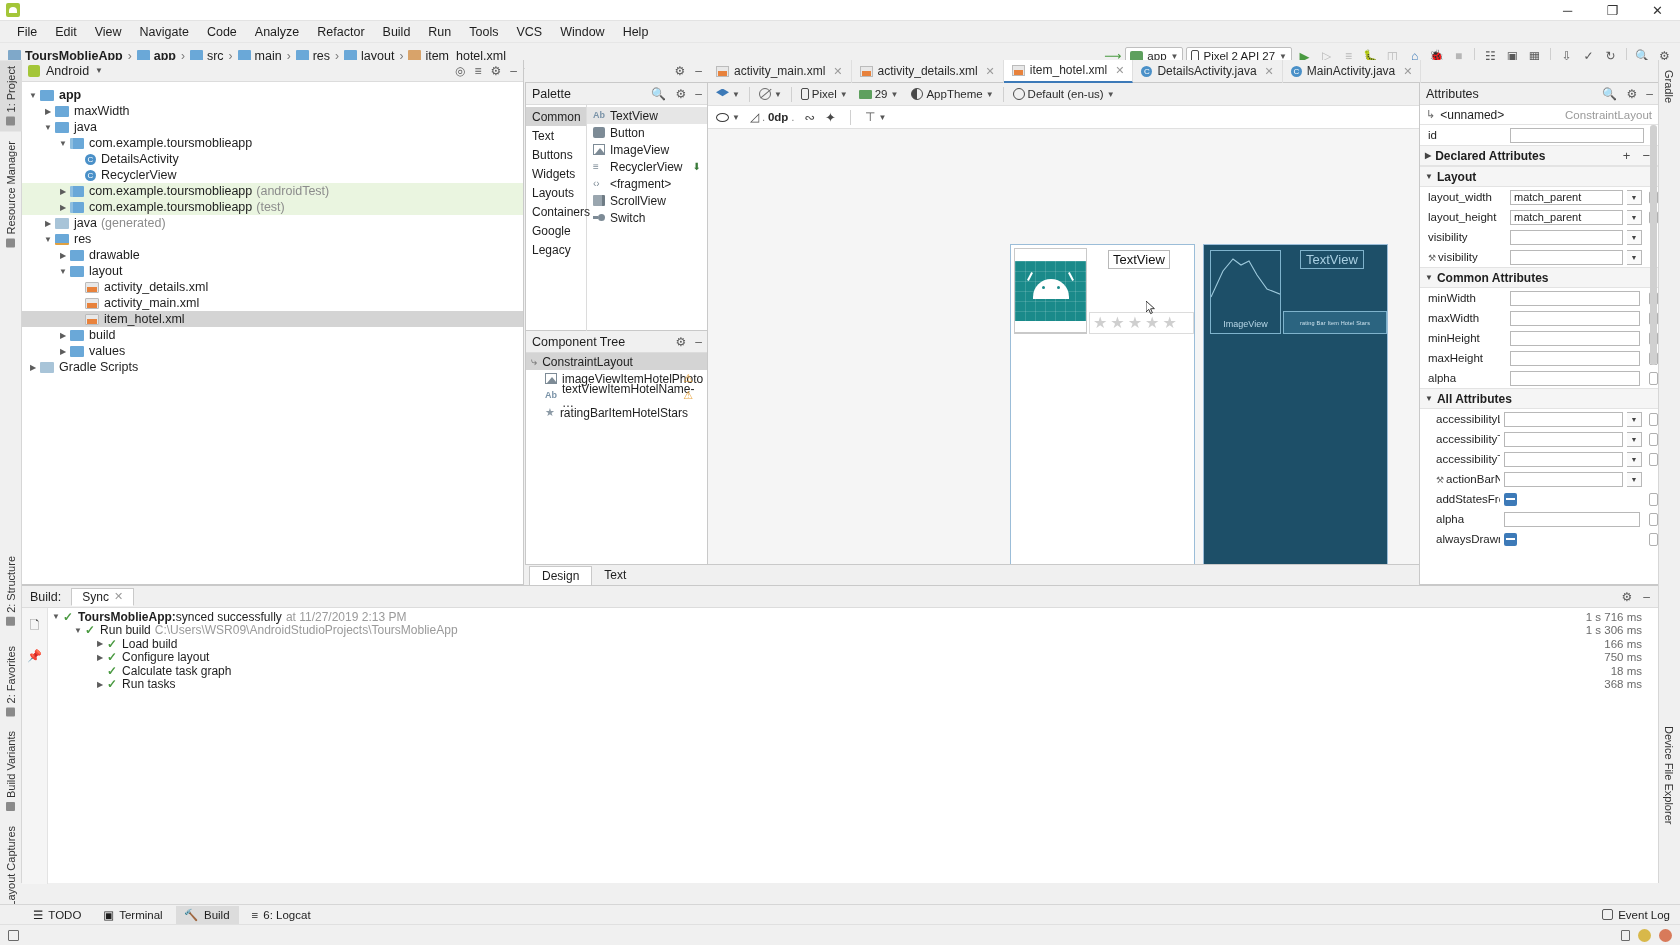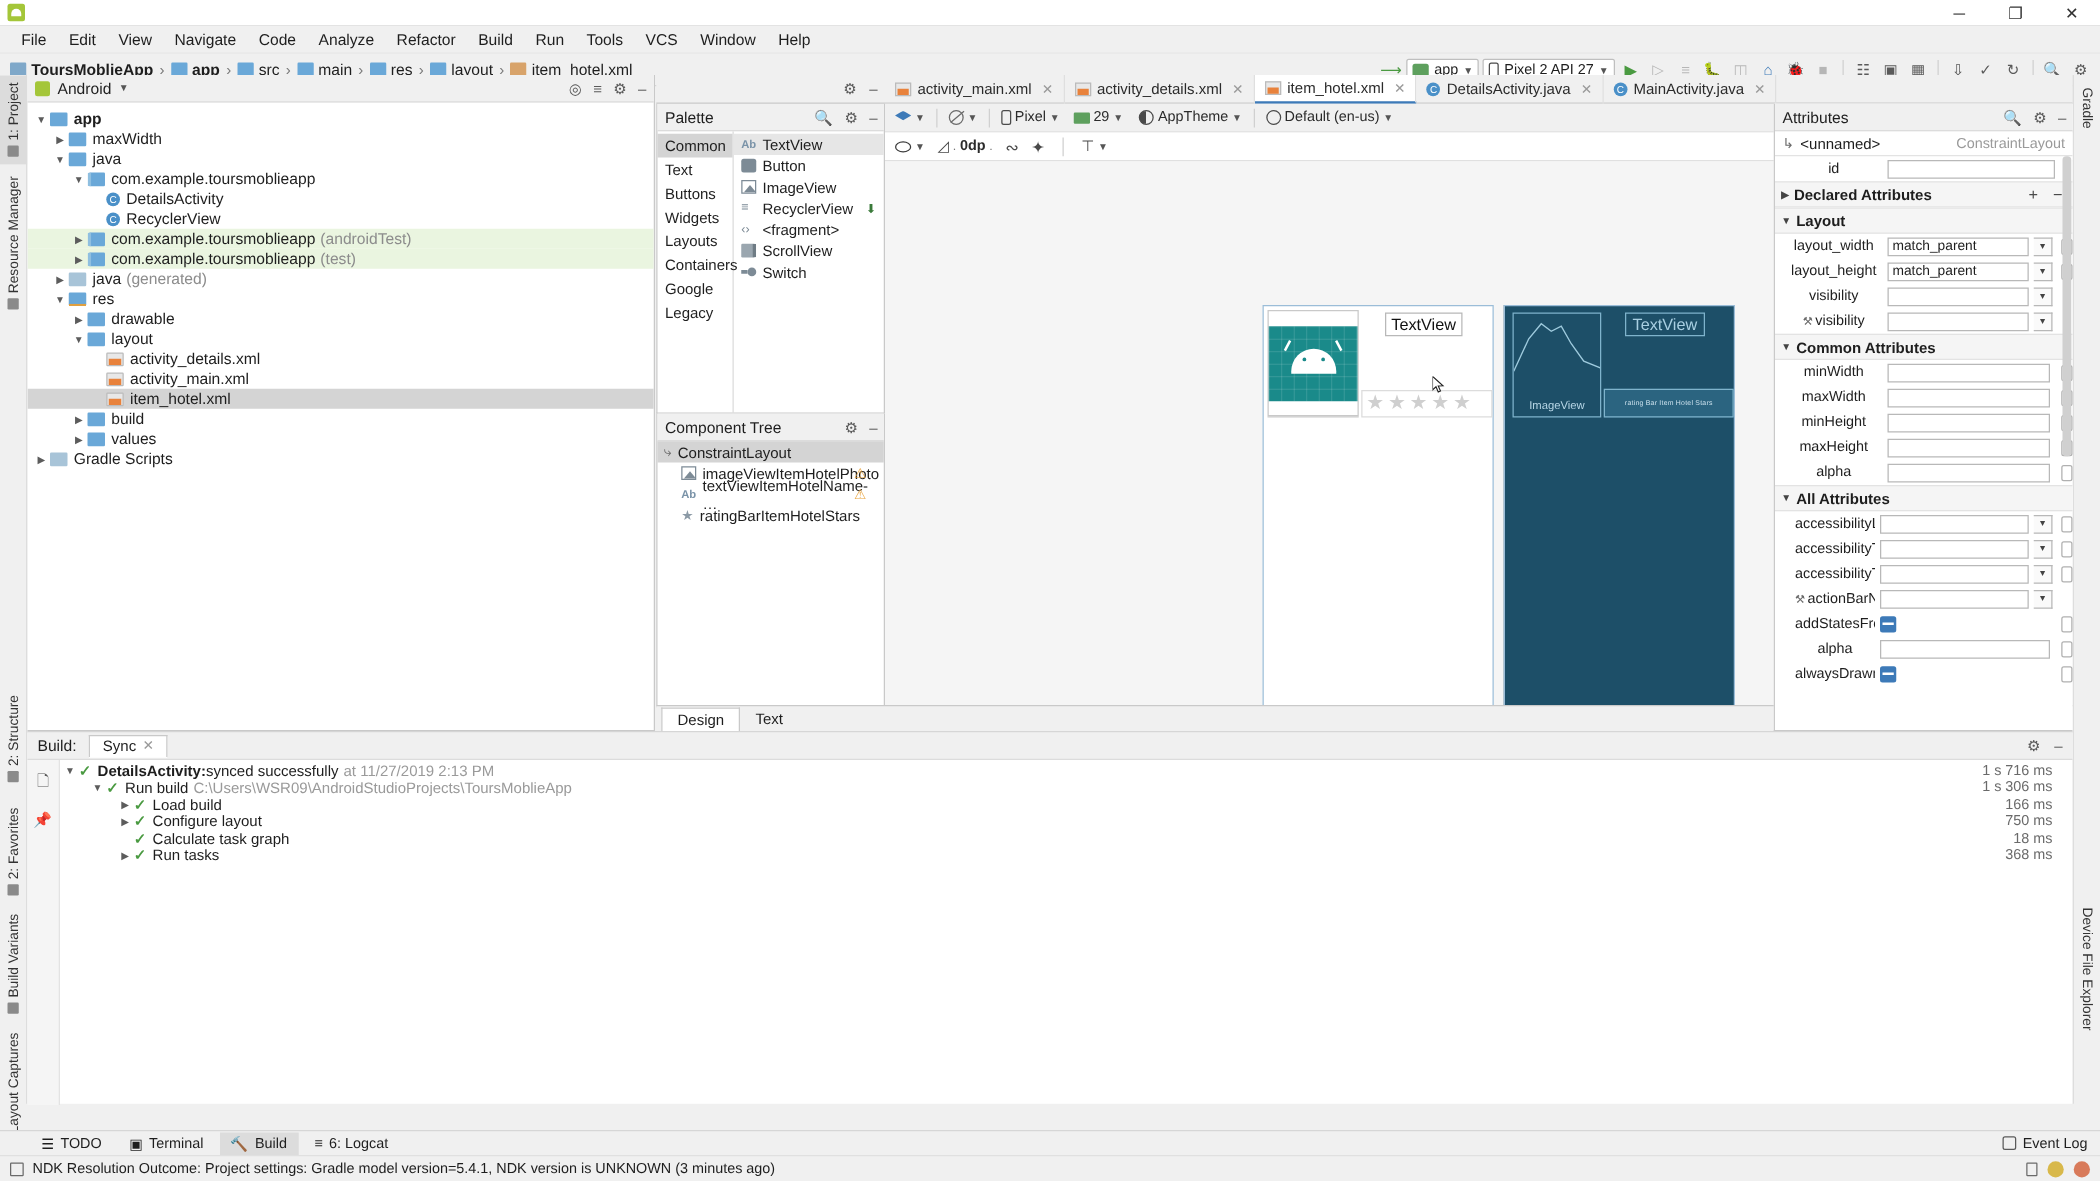--- a/index.html
+++ b/index.html
@@ -216,21 +216,21 @@
   
   .attrs{position:absolute;left:1419px;top:83px;width:239px;height:502px;background:#fff;
     border-left:1px solid #c9c9c9;border-bottom:1px solid #c9c9c9;}
   .at-head{height:22px;background:#f0f0f0;display:flex;align-items:center;padding:0 6px;
     position:relative;border-bottom:1px solid #dcdcdc;font-size:12.5px;}
   .at-head .acts{position:absolute;right:5px;display:flex;gap:9px;color:#5a5a5a;font-size:12px;}
   .at-sel{height:20px;display:flex;align-items:center;padding:0 6px;font-size:12px;gap:5px;
     border-bottom:1px solid #e3e3e3;position:relative;}
   .at-sel .type{position:absolute;right:6px;color:#9a9a9a;font-size:11.5px;}
   .at-row{height:20px;display:flex;align-items:center;padding-left:8px;font-size:11.5px;gap:4px;}
-  .at-row .lbl{width:78px;color:#1e1e1e;overflow:hidden;white-space:nowrap;flex:0 0 auto;text-align:center;}
+  .at-row .lbl{width:78px;color:#1e1e1e;overflow:hidden;white-space:nowrap;flex:0 0 auto;}
   .at-row .lbl.ind{padding-left:8px;width:72px;}
   .at-field{height:15px;background:#fff;border:1px solid #b8b8b8;flex:1;margin-right:2px;
     display:flex;align-items:center;padding:0 3px;font-size:11px;color:#1e1e1e;}
   .at-dd{width:15px;height:15px;border:1px solid #b8b8b8;border-left:none;background:#fafafa;
     display:flex;align-items:center;justify-content:center;font-size:7px;color:#444;flex:0 0 auto;}
   .at-pin{width:9px;height:13px;border:1px solid #b0b0b0;border-radius:2px;margin-left:3px;flex:0 0 auto;}
   .at-sec{height:21px;display:flex;align-items:center;padding-left:5px;font-size:12px;
     font-weight:bold;gap:4px;background:#f5f5f5;border-top:1px solid #e3e3e3;
     border-bottom:1px solid #e3e3e3;position:relative;}
   .at-sec .tri{font-size:8px;color:#444;}
@@ -906,21 +906,21 @@
       </span>
     </div>
     <div class="bp-gutter">
       <span class="gi">🗋</span>
       <span class="gi">📌</span>
     </div>
     <div class="bp-body" id="bprows">
         <div class="bp-row" style="padding-left: 0px;">
           <span class="tri">▼</span>
           <span class="ok">✓</span>
-          <b>DetailsActivity:</b>
+          <b>ToursMoblieApp:</b>
           <span> synced successfully</span>
           <span class="dim">at 11/27/2019 2:13 PM</span>
           <span class="ms">1 s 716 ms</span>
         </div>
         <div class="bp-row" style="padding-left: 22px;">
           <span class="tri">▼</span>
           <span class="ok">✓</span>
           <span>Run build</span>
           <span class="dim">C:\Users\WSR09\AndroidStudioProjects\ToursMoblieApp</span>
           <span class="ms">1 s 306 ms</span>
@@ -970,21 +970,20 @@
       <span>6: Logcat</span>
     </div>
     <div class="sb-right">
       <span class="evt-ic"></span>
       <span>Event Log</span>
     </div>
   </div>
 
   <div class="bottombar">
     <span class="bb-ic"></span>
-    <span>NDK Resolution Outcome: Project settings: Gradle model version=5.4.1, NDK version is UNKNOWN (3 minutes ago)</span>
     <span class="bb-right">
       <span class="lock-ic"></span>
       <span class="face"></span>
       <span class="face r"></span>
     </span>
   </div>
 
 </div>
 
 </body></html>

